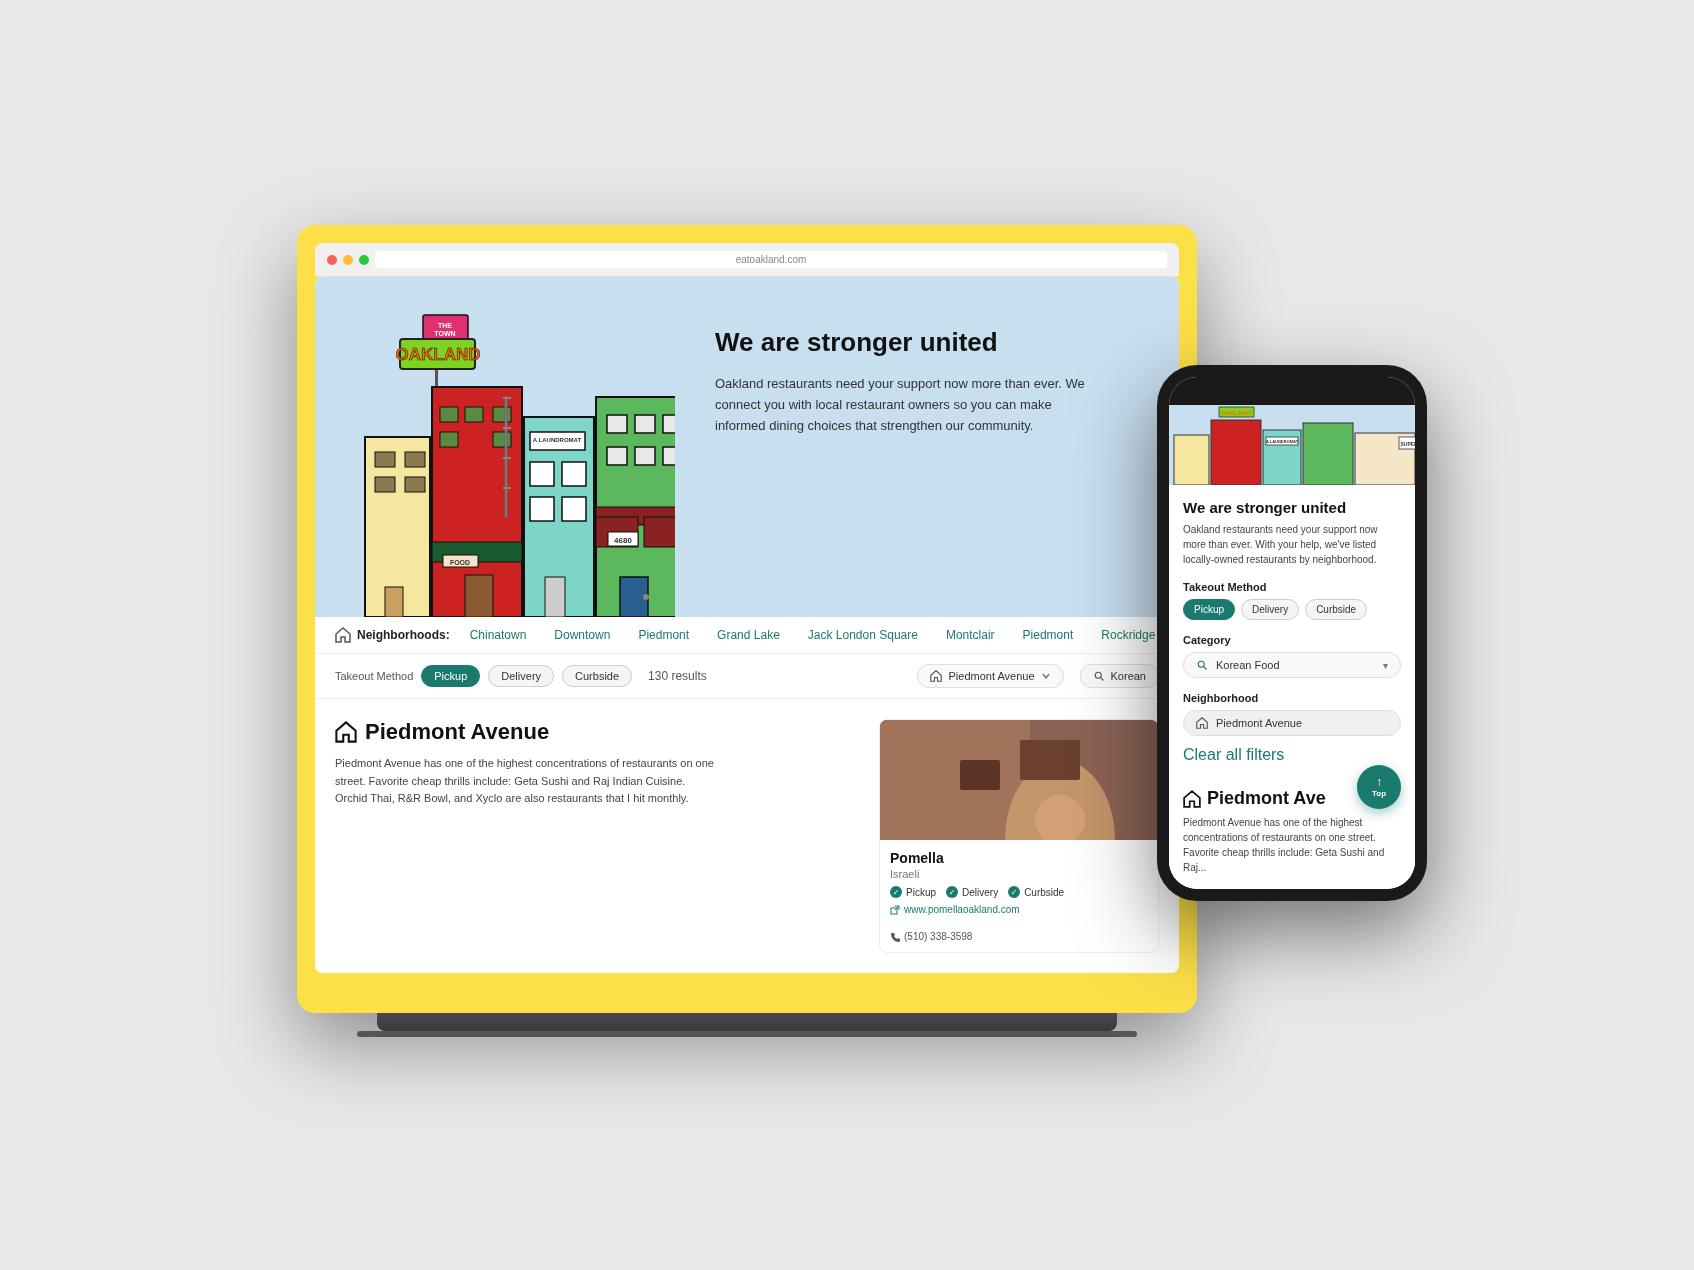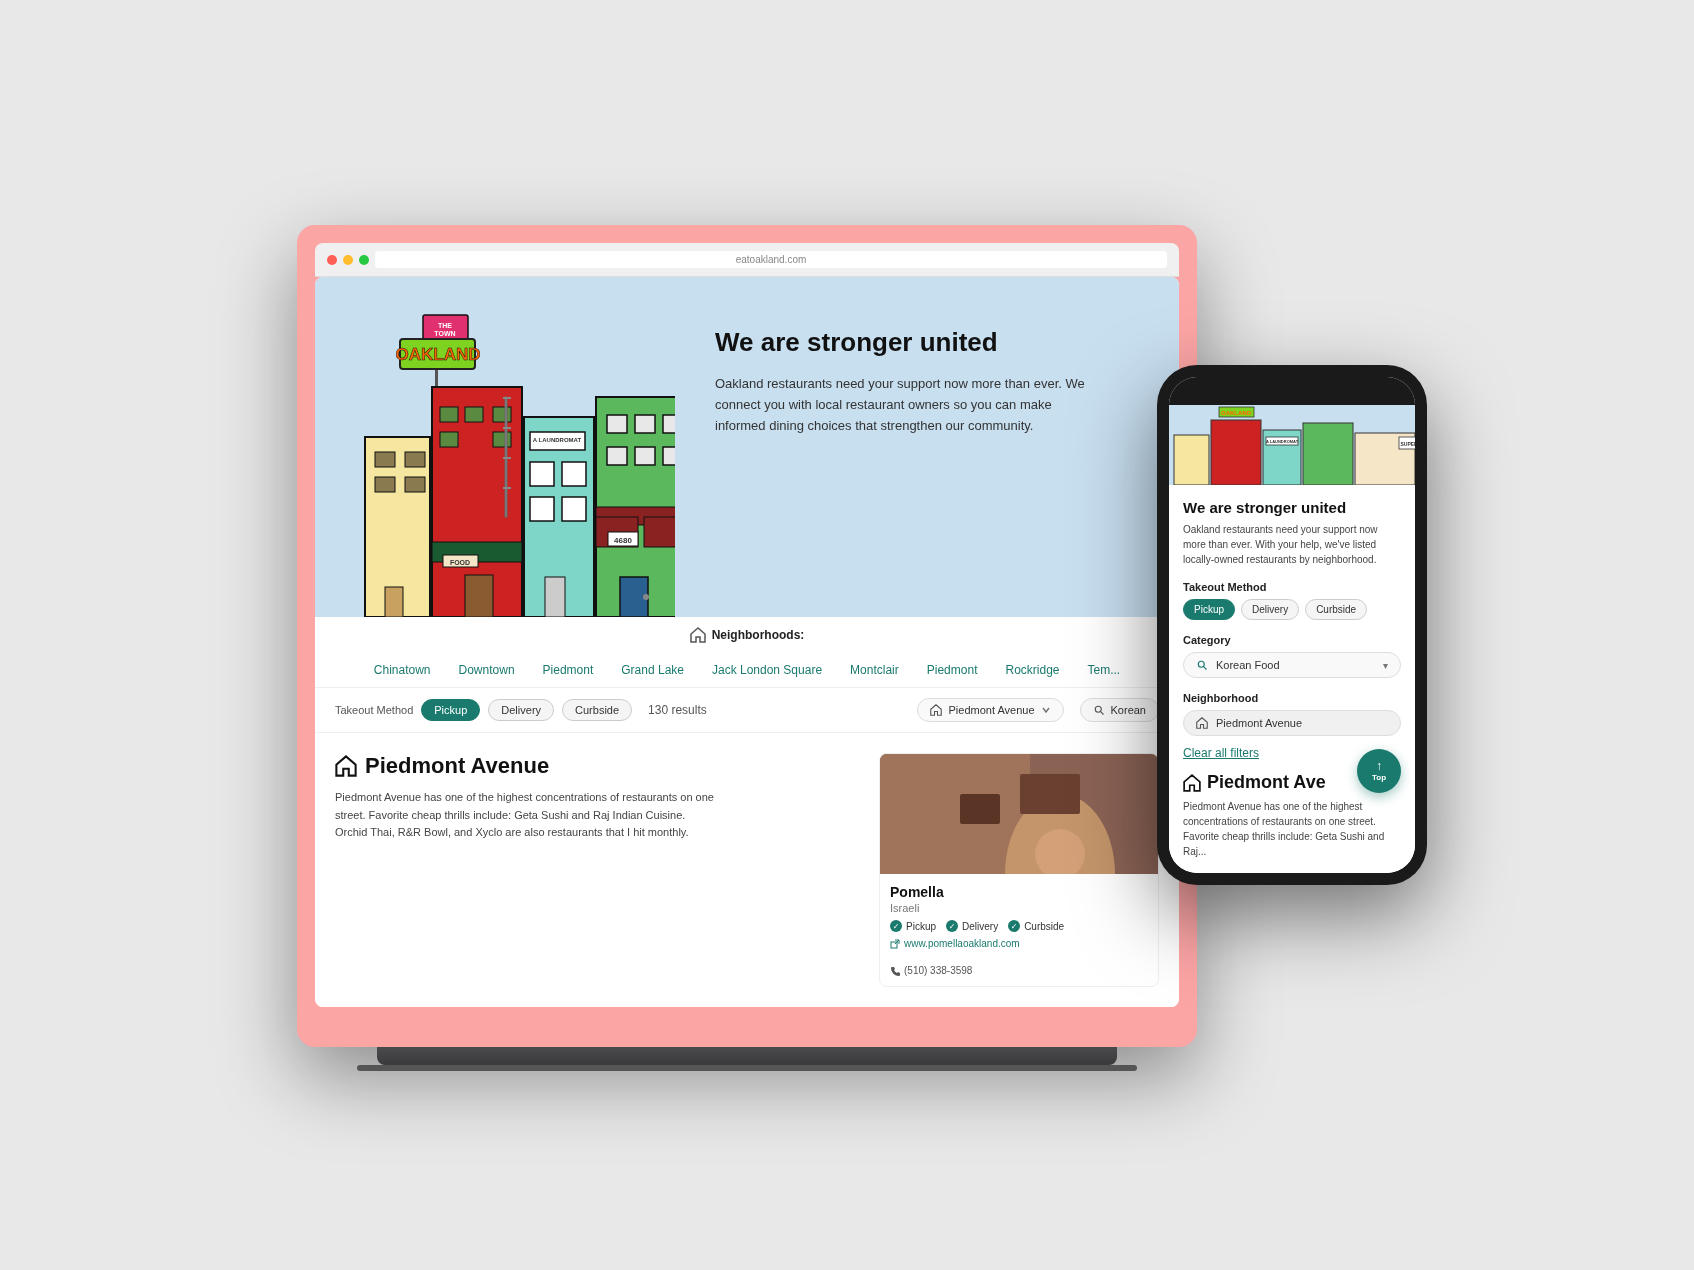--- a/index.html
+++ b/index.html
@@ -21,21 +21,21 @@
     
     .laptop {
       position: absolute;
       left: 50px;
       top: 40px;
       width: 900px;
       height: 840px;
     }
 
     .laptop-outer {
-      background: #fca5a5;
+      background: #fde047;
       border-radius: 18px;
       padding: 18px 18px 40px 18px;
       box-shadow: 0 30px 80px rgba(0,0,0,0.4);
     }
 
     .laptop-screen {
       background: #fff;
       border-radius: 8px;
       overflow: hidden;
       width: 100%;
@@ -82,21 +82,20 @@
     
     .navbar {
       background: #fff;
       border-bottom: 1px solid #eee;
       padding: 10px 20px;
       display: flex;
       align-items: center;
       gap: 20px;
       font-size: 12px;
       overflow: hidden;
-      flex-direction: column;
     }
 
     .navbar-label {
       display: flex;
       align-items: center;
       gap: 6px;
       font-weight: 600;
       color: #222;
       white-space: nowrap;
     }
@@ -415,24 +414,23 @@
       background: #f0f0f0;
     }
 
     .phone-neighborhood-text {
       font-size: 11px;
       color: #333;
       flex: 1;
     }
 
     .clear-filters {
-      font-size: 12px;
+      font-size: 16px;
       color: #1a7a6e;
-      text-decoration: underline;
-      margin-bottom: 12px;
+      margin-bottom: 24px;
       display: block;
     }
 
     .phone-neighborhood-title {
       font-size: 18px;
       font-weight: 700;
       color: #111;
       margin-bottom: 6px;
       display: flex;
       align-items: center;

